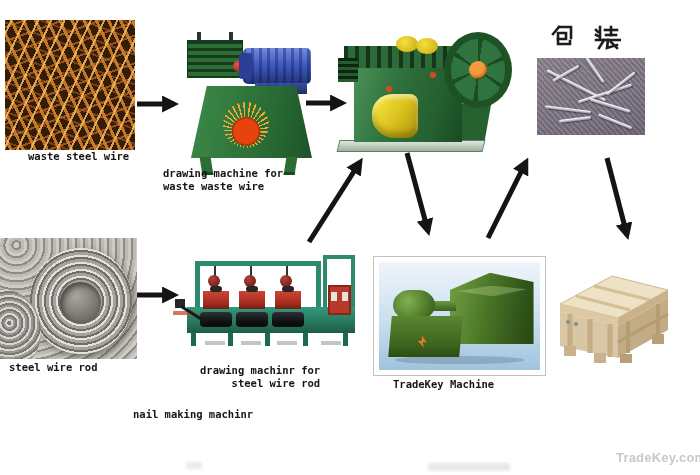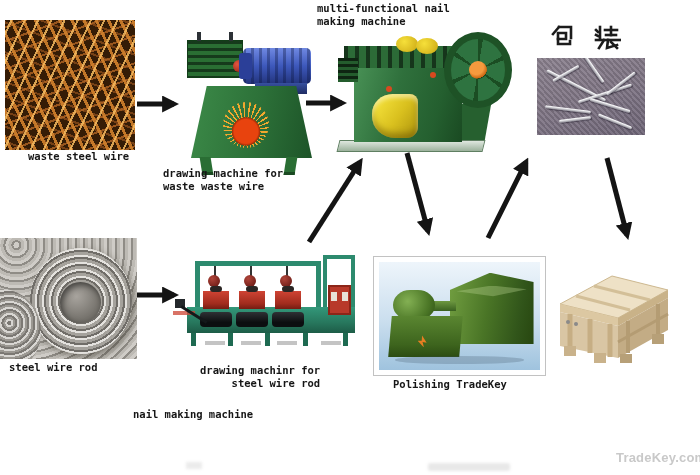--- a/index.html
+++ b/index.html
@@ -306,25 +306,23 @@
     <line x1="137" y1="295" x2="174" y2="295" stroke="#141414" stroke-width="5" marker-end="url(#ah)"></line>
     <line x1="309" y1="242" x2="360" y2="162" stroke="#141414" stroke-width="5" marker-end="url(#ah)"></line>
     <line x1="407" y1="153" x2="428" y2="231" stroke="#141414" stroke-width="5" marker-end="url(#ah)"></line>
     <line x1="488" y1="238" x2="526" y2="162" stroke="#141414" stroke-width="5" marker-end="url(#ah)"></line>
     <line x1="607" y1="158" x2="627" y2="235" stroke="#141414" stroke-width="5" marker-end="url(#ah)"></line>
   </svg>
 
   <div class="lbl" style="left:28px;top:150px;">waste steel wire</div>
   <div class="lbl" style="left:163px;top:167px;">drawing machine for
 waste waste wire</div>
-  <div class="lbl" style="left:317px;top:2px;">multi-functional nail
-making machine</div>
   <div class="lbl" style="left:9px;top:361px;">steel wire rod</div>
   <div class="lbl" style="left:200px;top:364px;text-align:right;">drawing machinr for
 steel wire rod</div>
-  <div class="lbl" style="left:393px;top:378px;">Polishing TradeKey</div>
-  <div class="lbl" style="left:133px;top:408px;">nail making machine</div>
+  <div class="lbl" style="left:393px;top:378px;">TradeKey Machine</div>
+  <div class="lbl" style="left:133px;top:408px;">nail making machinr</div>
 
   <div class="faint-mark"></div>
   <div class="faint-mark2"></div>
   <div class="watermark">TradeKey.com</div>
 
 </div>
 
 </body></html>

